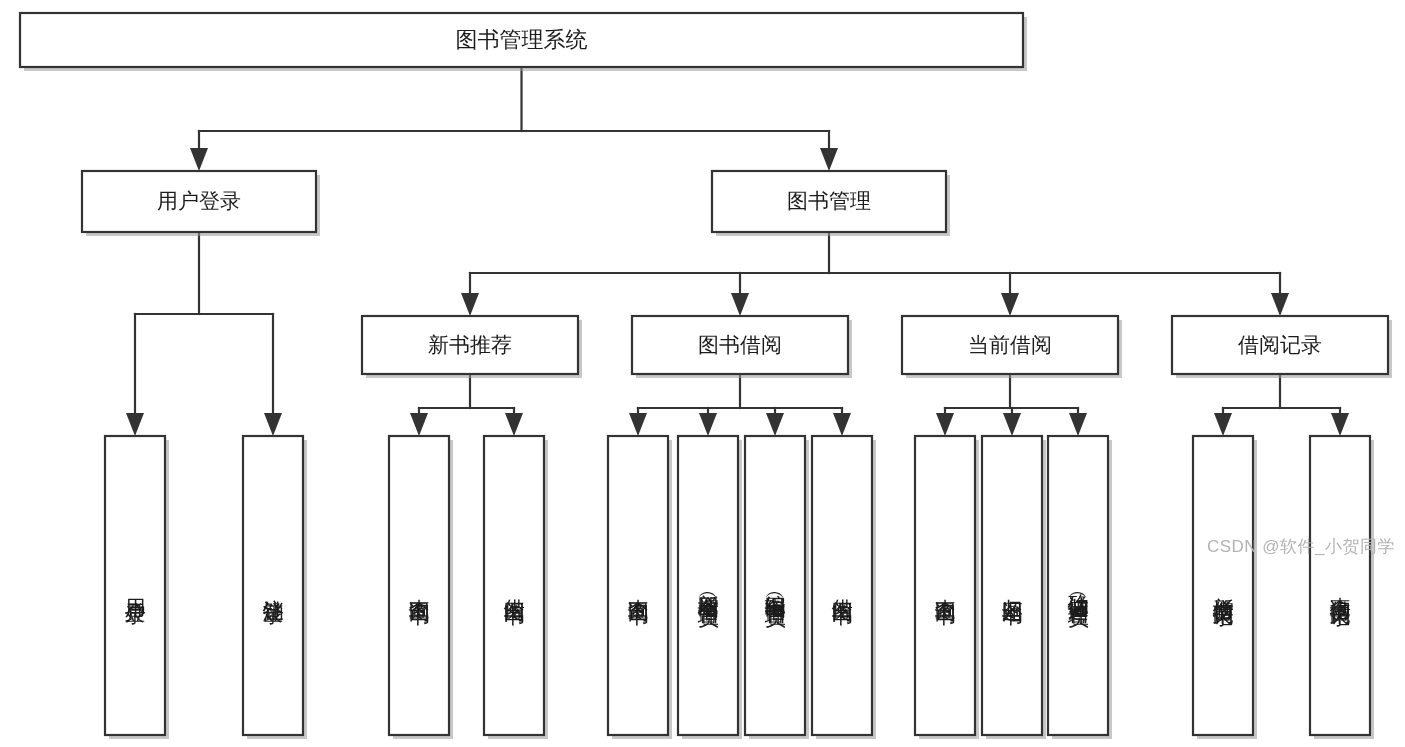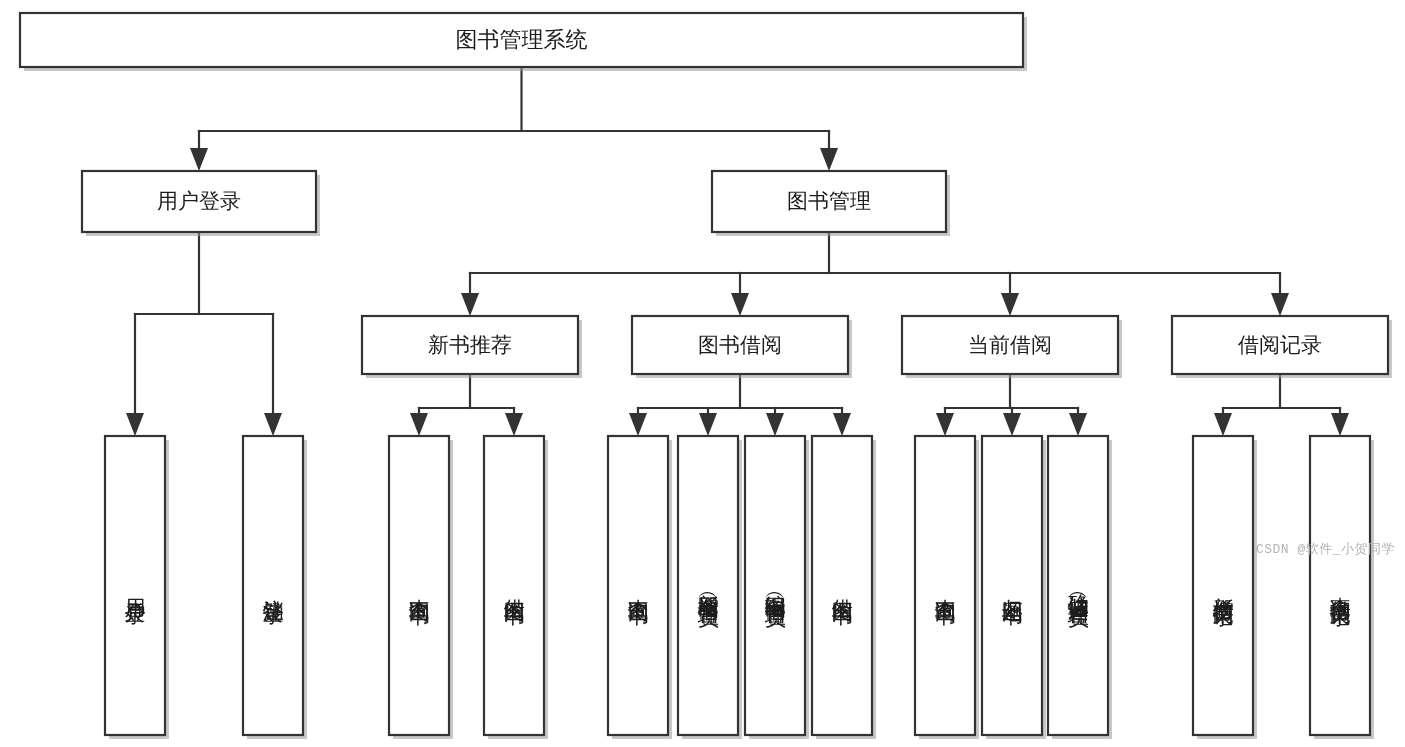--- a/index.html
+++ b/index.html
@@ -71,22 +71,22 @@
     line-height: 1.35;
     letter-spacing: 2px;
     color: #1c1c1c;
     white-space: nowrap;
     text-align: center;
   }
   .watermark {
     position: absolute;
     right: 10px;
     bottom: 6px;
-    font-family: Liberation Mono, monospace;
-    font-size: 13px;
+    font-family: Liberation Sans, sans-serif;
+    font-size: 17px;
     color: #b3b3b3;
     letter-spacing: 0.5px;
     white-space: nowrap;
     user-select: none;
   }
 </style>
 </head>
 <body>
 
 <div id="diagram-root">

